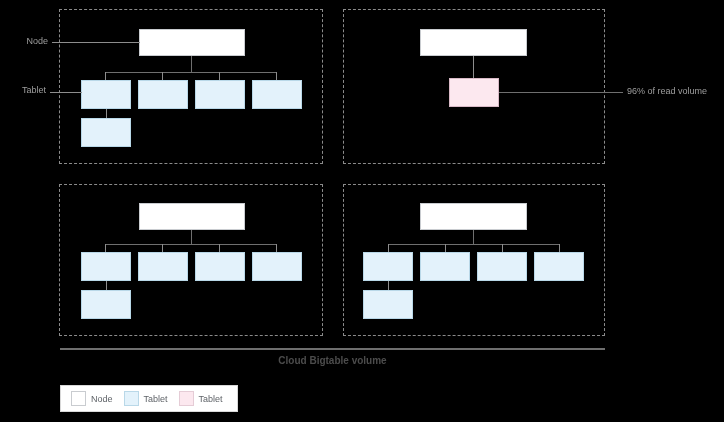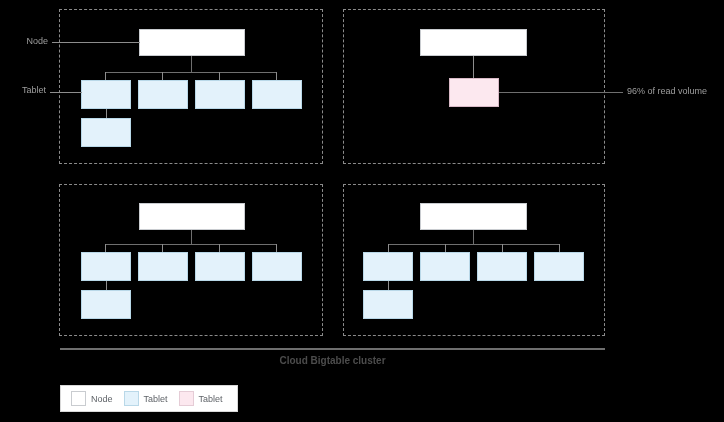--- a/index.html
+++ b/index.html
@@ -177,21 +177,21 @@
 
   <div class="box box-tablet" style="left:363px; top:252px; width:50px; height:29px;"></div>
   <div class="box box-tablet" style="left:420px; top:252px; width:50px; height:29px;"></div>
   <div class="box box-tablet" style="left:477px; top:252px; width:50px; height:29px;"></div>
   <div class="box box-tablet" style="left:534px; top:252px; width:50px; height:29px;"></div>
 
   <div class="stroke stroke-v stroke-thin" style="left:388px; top:281px; height:9px;"></div>
   <div class="box box-tablet" style="left:363px; top:290px; width:50px; height:29px;"></div>
 
   <div class="cluster-rule" style="left:60px; top:348px; width:545px;"></div>
-  <div class="cluster-caption" style="left:60px; top:355px; width:545px;">Cloud Bigtable cluster</div>
+  <div class="cluster-caption" style="left:60px; top:355px; width:545px;">Cloud Bigtable volume</div>
 
   <div class="legend">
 
     <div class="legend-item">
       <span class="legend-swatch" style="background:#ffffff;"></span>
       <span class="legend-label">Node</span>
     </div>
 
     <div class="legend-item">
       <span class="legend-swatch" style="background:#e3f2fb; border-color:#b9d8e8;"></span>

